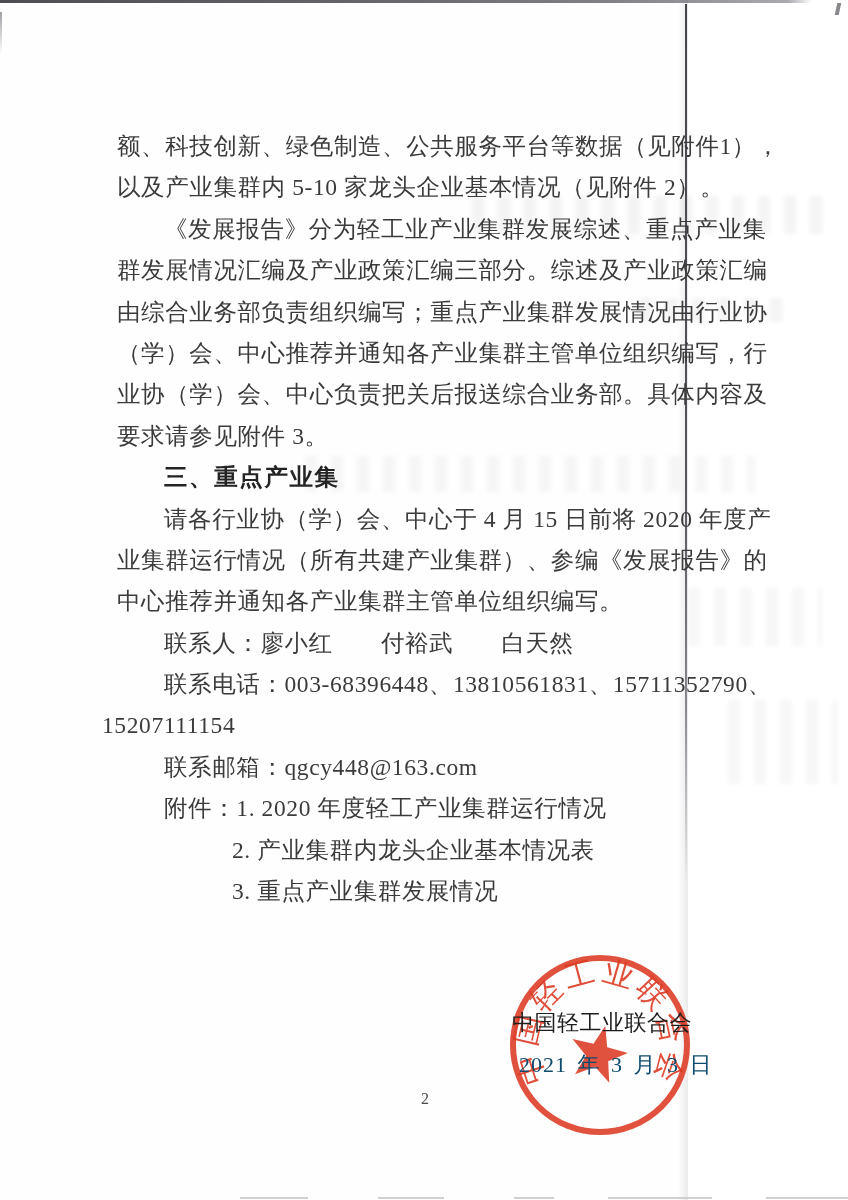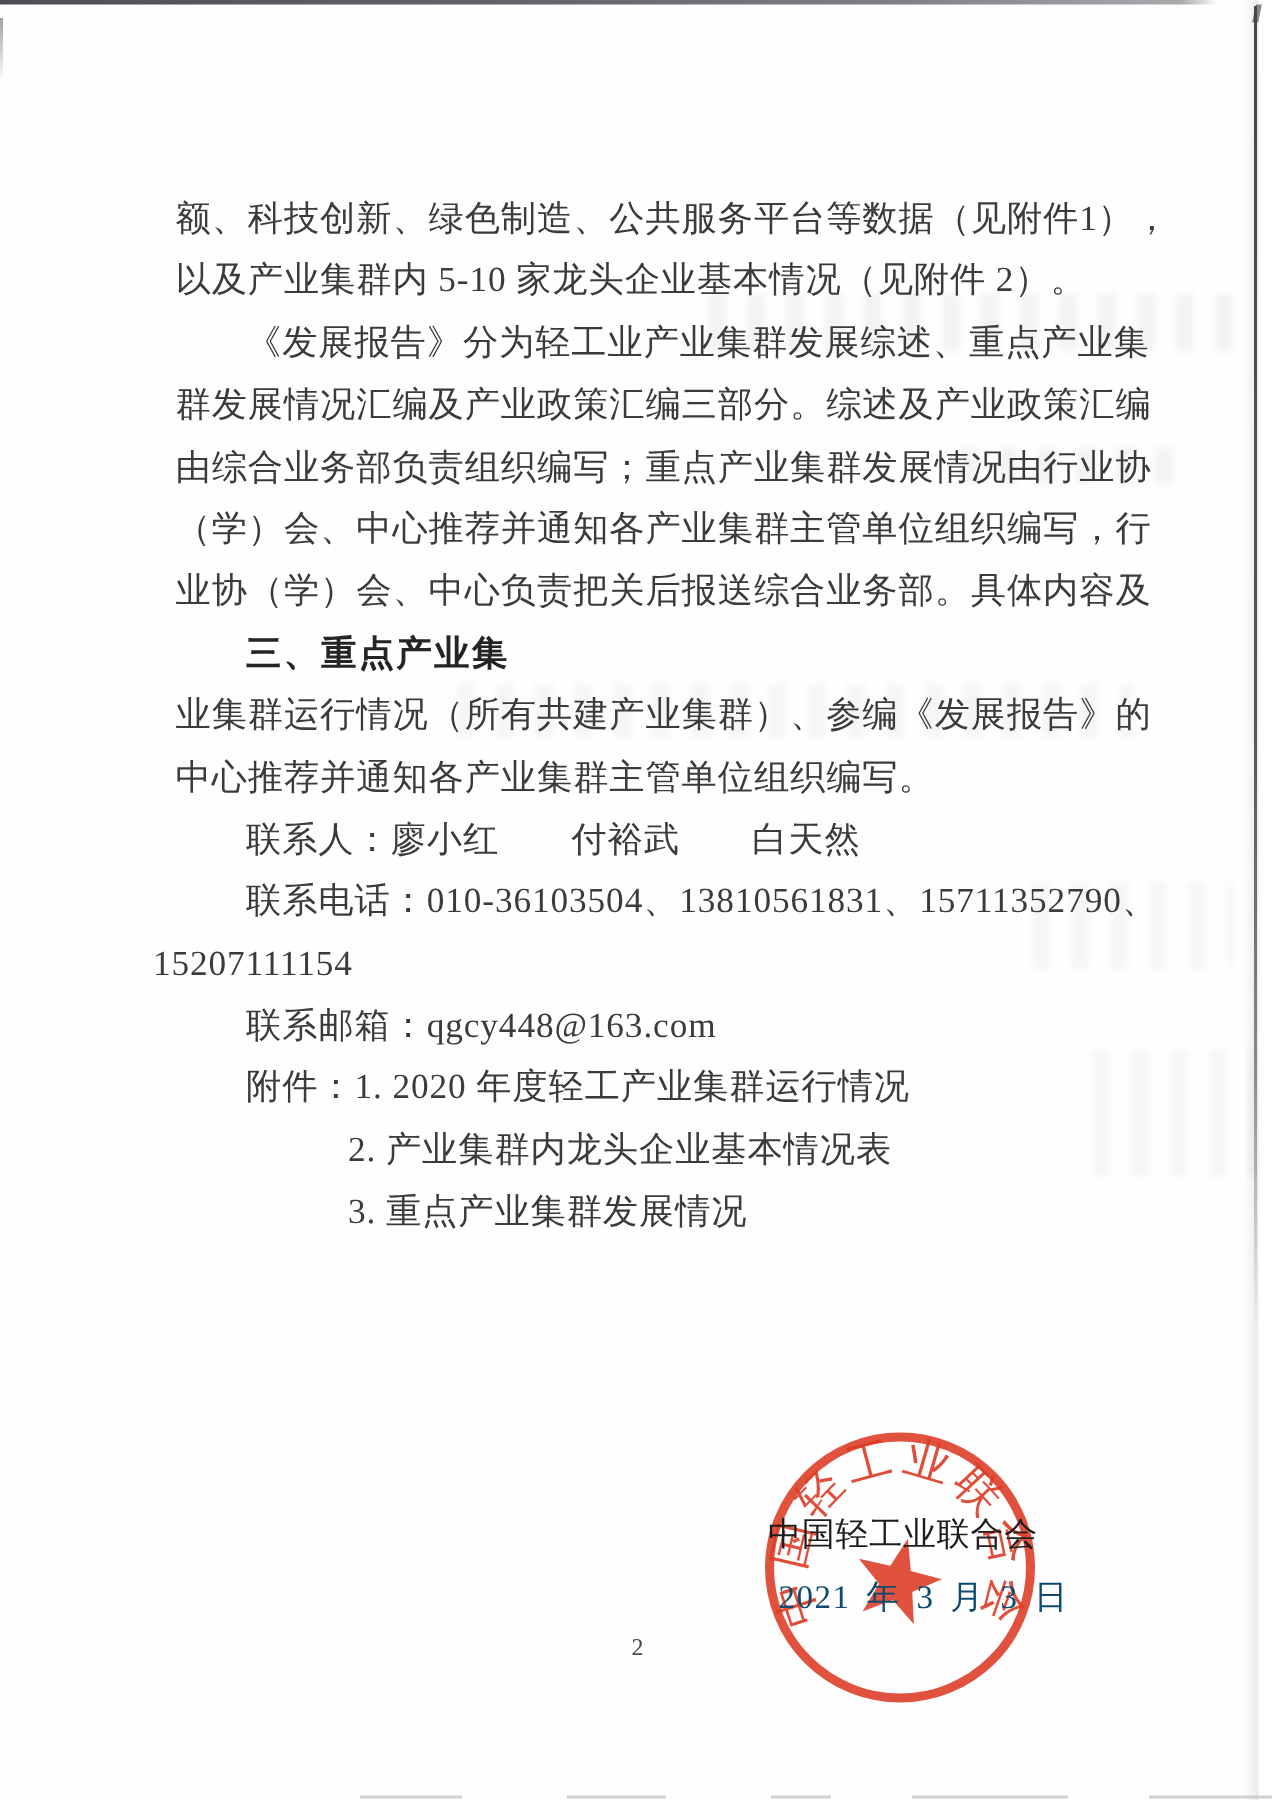--- a/index.html
+++ b/index.html
@@ -2,21 +2,21 @@
 <html><head>
 <meta charset="utf-8">
 <style>
   * { margin: 0; padding: 0; box-sizing: border-box; }
   html, body { background: #ffffff; }
   body {
     font-family: "Liberation Serif", "DejaVu Serif", serif;
     width: 848px; height: 1200px; position: relative; overflow: hidden;
   }
   .page {
-    position: absolute; left: 0; top: 0; width: 839px; height: 1200px;
+    position: absolute; left: 0; top: 0; width: 688px; height: 1200px;
     background: #fefefe;
   }
 
   
   .scan-top-line {
     position: absolute; left: 0; top: 0; width: 812px; height: 3px;
     background: linear-gradient(to right, #2e2e36 0%, #4a4a52 45%, #6a6a72 75%, #9a9aa0 97%, transparent 100%);
     opacity: .85;
   }
   .scan-top-right-mark {
@@ -108,25 +108,27 @@
   <div class="ghost ghost5"></div>
 
   <div class="doc">
     <div class="ln">额、科技创新、绿色制造、公共服务平台等数据（见附件1），</div>
     <div class="ln">以及产业集群内 5-10 家龙头企业基本情况（见附件 2）。</div>
     <div class="ln indent">《发展报告》分为轻工业产业集群发展综述、重点产业集</div>
     <div class="ln">群发展情况汇编及产业政策汇编三部分。综述及产业政策汇编</div>
     <div class="ln">由综合业务部负责组织编写；重点产业集群发展情况由行业协</div>
     <div class="ln">（学）会、中心推荐并通知各产业集群主管单位组织编写，行</div>
     <div class="ln">业协（学）会、中心负责把关后报送综合业务部。具体内容及</div>
+    <div class="ln">要求请参见附件 3。</div>
     <div class="ln indent heading">三、重点产业集</div>
+    <div class="ln indent">请各行业协（学）会、中心于 4 月 15 日前将 2020 年度产</div>
     <div class="ln">业集群运行情况（所有共建产业集群）、参编《发展报告》的</div>
     <div class="ln">中心推荐并通知各产业集群主管单位组织编写。</div>
     <div class="ln indent">联系人：廖小红　　付裕武　　白天然</div>
-    <div class="ln indent">联系电话：010-36103504、13810561831、15711352790、</div>
+    <div class="ln indent">联系电话：003-68396448、13810561831、15711352790、</div>
     <div class="ln hang">15207111154</div>
     <div class="ln indent">联系邮箱：qgcy448@163.com</div>
     <div class="ln indent">附件：1. 2020 年度轻工产业集群运行情况</div>
     <div class="ln deep">2. 产业集群内龙头企业基本情况表</div>
     <div class="ln deep">3. 重点产业集群发展情况</div>
   </div>
 
   <div class="seal">
     <svg viewBox="0 0 190 190" xmlns="http://www.w3.org/2000/svg">
       <defs>

